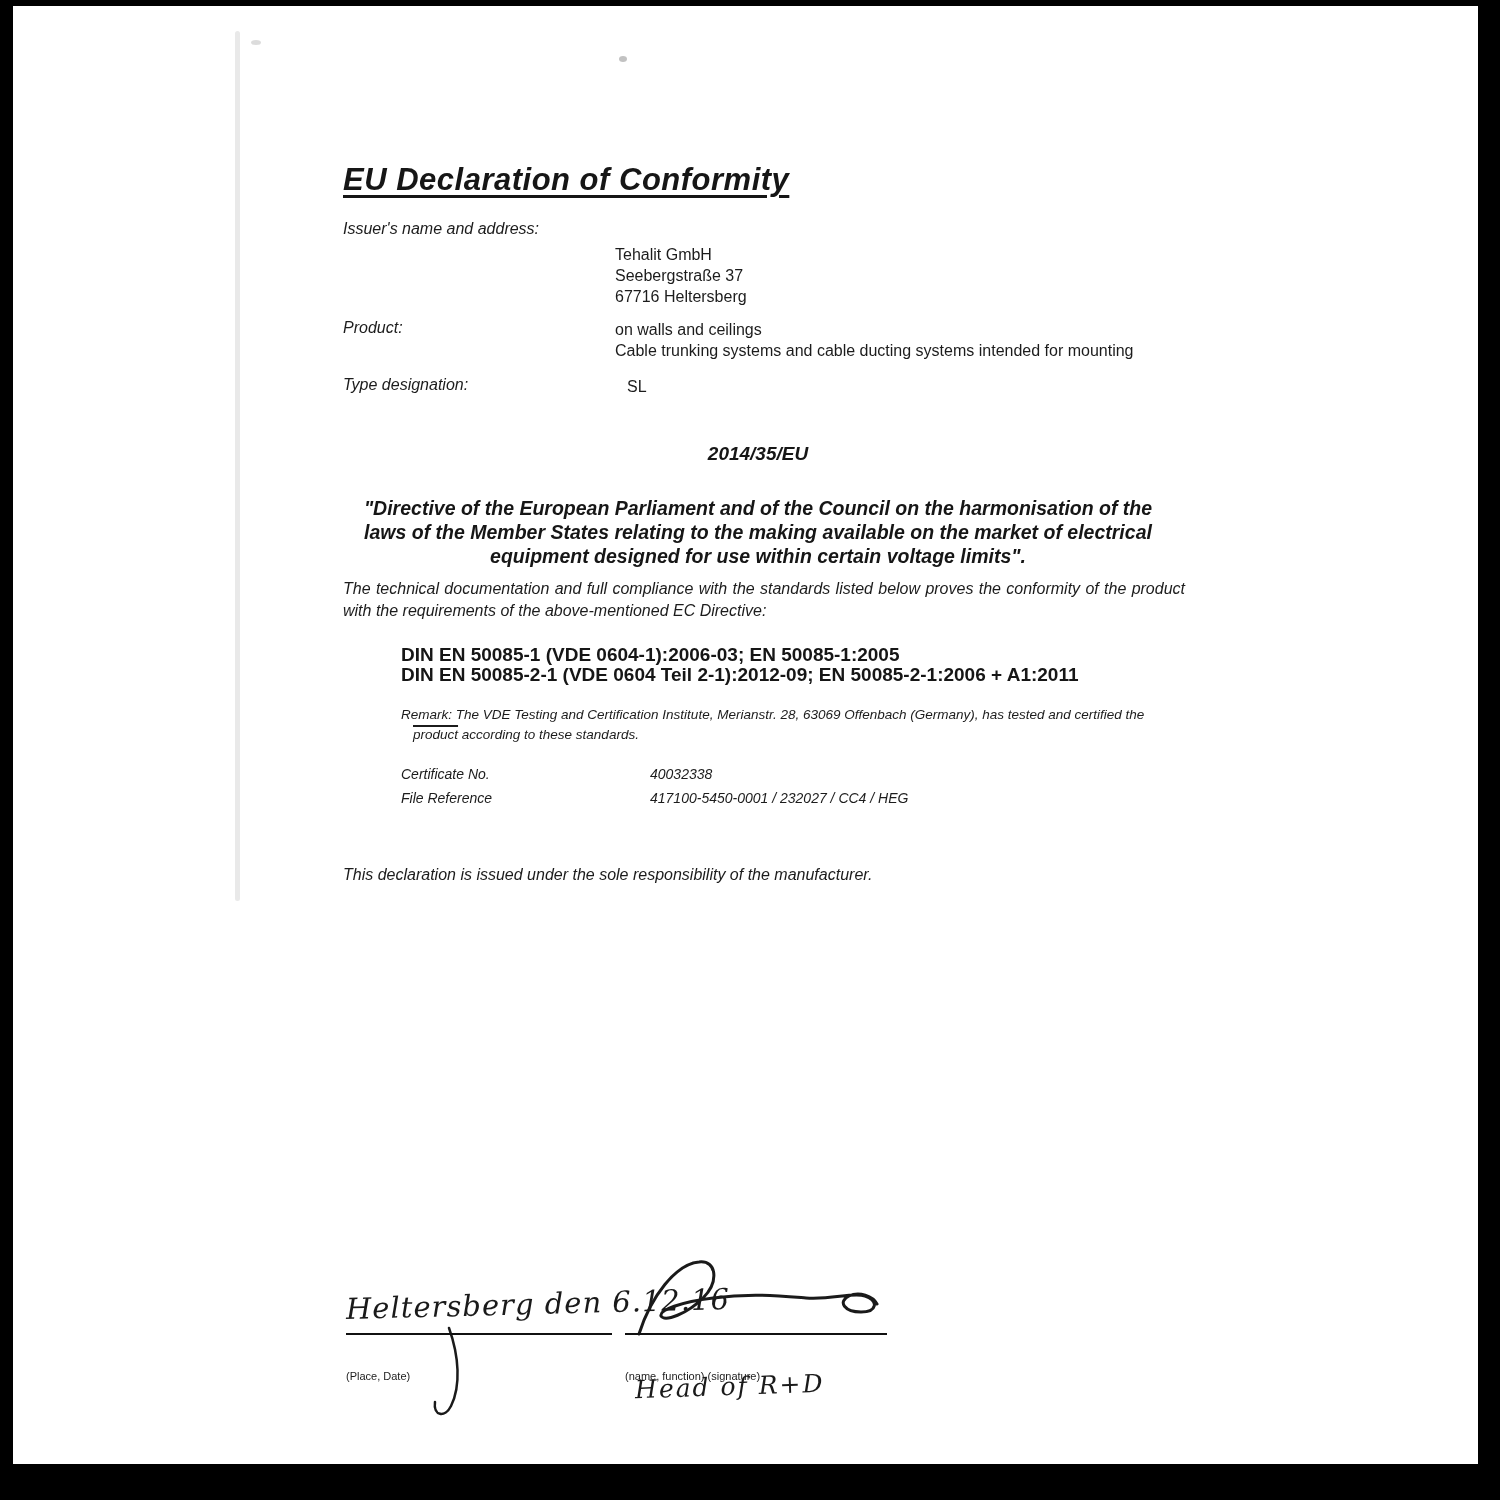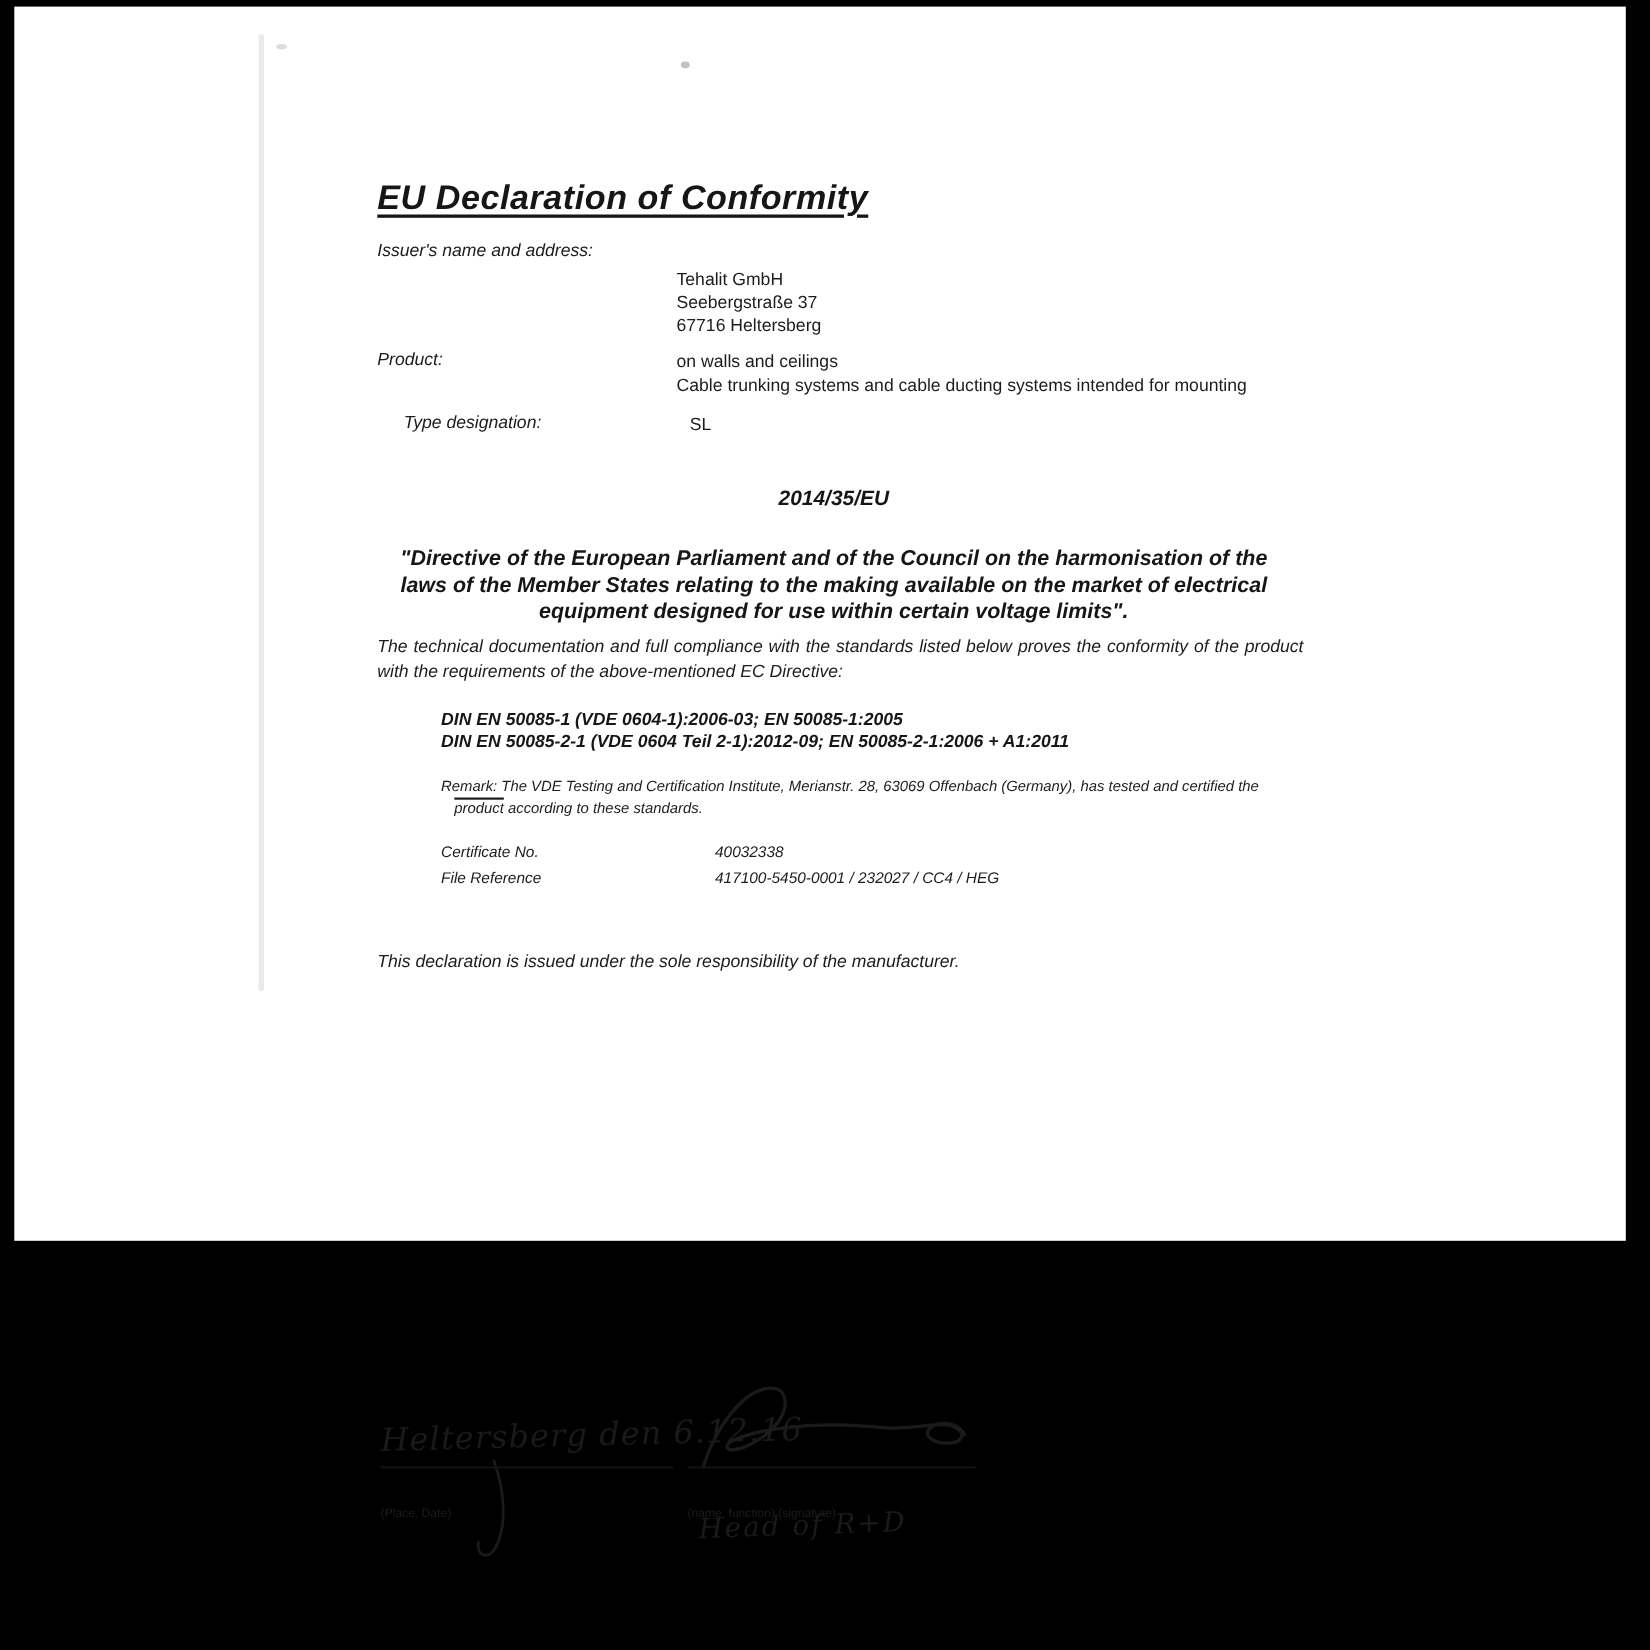--- a/index.html
+++ b/index.html
@@ -7,42 +7,42 @@
   body {
     background:#000;
     position:relative;
     font-family:"Liberation Sans", sans-serif;
     color:#111;
     overflow:hidden;
   }
   .page {
     position:absolute;
     left:13px; top:6px;
-    width:1465px; height:1122px;
+    width:1465px; height:1458px;
     background:#ffffff;
   }
   .abs { position:absolute; }
 
   .doc-title {
     font-size:31px;
     font-weight:bold;
     font-style:italic;
     color:#161616;
     text-decoration:underline;
     text-decoration-thickness:3px;
     text-underline-offset:5px;
     letter-spacing:0.5px;
   }
   .label-italic { font-style:italic; font-size:16px; color:#1c1c1c; }
   .value-plain  { font-size:16px; color:#1c1c1c; line-height:21px; }
   .para-italic  { font-style:italic; font-size:16px; color:#1c1c1c; line-height:22px; }
   .centered-block { text-align:center; }
   .directive-number { font-size:19px; font-weight:bold; font-style:italic; color:#161616; }
   .directive-quote  { font-size:19.5px; font-weight:bold; font-style:italic; color:#161616; line-height:24px; }
-  .standards-line { font-size:16px; font-weight:bold; color:#161616; line-height:20px;font-style:italic; }
+  .standards-line { font-size:19px; font-weight:bold; color:#161616; line-height:20px; }
   .remark { font-size:13.5px; font-style:italic; color:#1c1c1c; line-height:20px; }
   .remark .overlined { text-decoration:overline; text-decoration-thickness:1.5px;margin-left:12px; }
   .certrow-label { font-size:14px; font-style:italic; color:#1c1c1c; }
   .certrow-value { font-size:14px; font-style:italic; color:#1c1c1c; }
 
   .handwriting {
     font-family:"DejaVu Serif", serif;
     font-style:italic;
     color:#1a1a1a;
   }
@@ -79,21 +79,21 @@
     <div>Seebergstraße 37</div>
     <div>67716 Heltersberg</div>
   </div>
 
   <div class="abs label-italic" style="left:330px; top:313px;">Product:</div>
   <div class="abs value-plain" style="left:602px; top:313px;">
     <div>on walls and ceilings</div>
     <div>Cable trunking systems and cable ducting systems intended for mounting</div>
   </div>
 
-  <div class="abs label-italic" style="left:330px; top:370px;margin-left:24px;">Type designation:</div>
+  <div class="abs label-italic" style="left:330px; top:370px;">Type designation:</div>
   <div class="abs value-plain" style="left:614px; top:370px;">SL</div>
 
 
   <div class="abs centered-block directive-number" style="left:330px; top:437px; width:830px;">2014/35/EU</div>
 
   <div class="abs centered-block directive-quote" style="left:330px; top:490px; width:830px;">"Directive of the European Parliament and of the Council on the harmonisation of the laws of the Member States relating to the making available on the market of electrical equipment designed for use within certain voltage limits".</div>
 
   <div class="abs para-italic" style="left:330px; top:572px; width:842px; text-align:justify;">The technical documentation and full compliance with the standards listed below proves the conformity of the product with the requirements of the above-mentioned EC Directive:</div>
 
   <div class="abs" style="left:388px; top:639px;">

